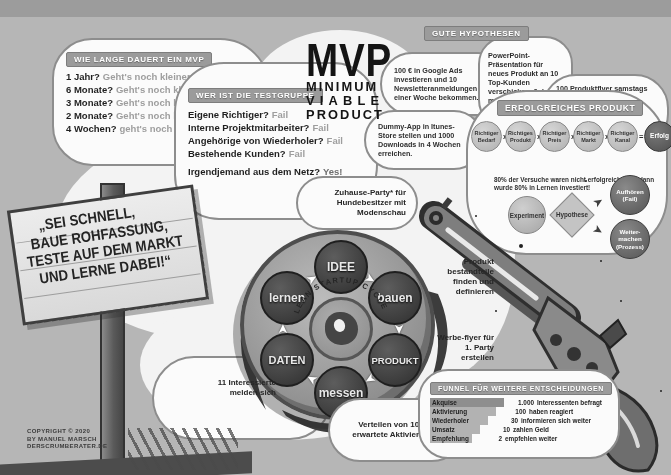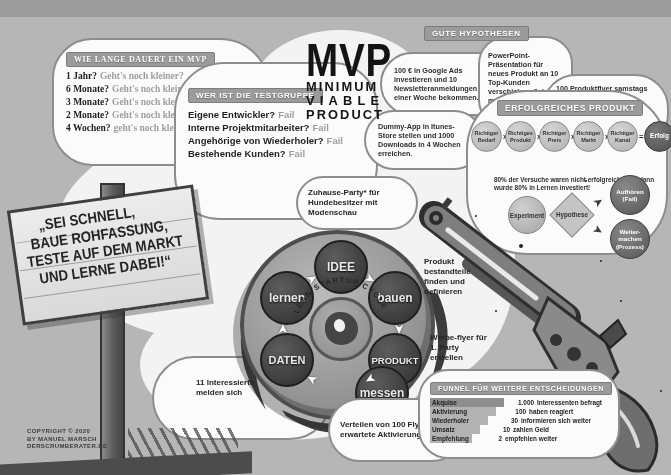--- a/index.html
+++ b/index.html
@@ -41,21 +41,21 @@
   .flow-circle {
     position: absolute; z-index: 6; border-radius: 50%; display: flex; flex-direction: column;
     align-items: center; justify-content: center; text-align: center; font-weight: bold;
   }
   .flow-start { width: 38px; height: 38px; background: radial-gradient(circle at 38% 32%, #cfcfcf, #a5a5a5); border: 1px solid #858585; color: #333; font-size: 6.3px; }
   .flow-dark { width: 40px; height: 40px; background: radial-gradient(circle at 38% 32%, #8a8a8a, #555); border: 1px solid #3d3d3d; color: #fff; font-size: 6.2px; line-height: 7.5px; }
   .diamond { position: absolute; z-index: 6; width: 32px; height: 32px; background: #c4c4c4; border: 1px solid #8a8a8a; transform: rotate(45deg); }
   .diamond-label { position: absolute; z-index: 7; font-size: 6.3px; font-weight: bold; color: #333; width: 44px; text-align: center; }
   .flow-arrow { position: absolute; z-index: 7; color: #3f3f3f; font-size: 12px; }
   .flow-arrow::before { content: "➤"; }
-  .annot { font-size: 8px; line-height: 10px; font-weight: bold; color: #262626; }
+  .annot { font-size: 8px; line-height: 10px; font-weight: bold; color: #262626; text-align: right; }
   
   .post { position: absolute; left: 100px; top: 183px; width: 25px; height: 292px; z-index: 4;
     background: linear-gradient(90deg, #8a8a8a, #5a5a5a 55%, #464646); border: 2px solid #333; }
   .signboard {
     position: absolute; left: 14px; top: 197px; width: 188px; height: 116px; z-index: 5;
     background: linear-gradient(180deg, #ececec, #d9d9d9); border: 3px solid #3f3f3f;
     transform: rotate(-8deg); padding: 7px 6px 0 10px; box-shadow: 4px 5px 0 rgba(50,50,50,.35);
   }
   .signline { font-size: 15px; line-height: 17.5px; font-weight: bold; color: #242424; transform: scaleX(.88); transform-origin: left; white-space: nowrap; }
   .plank { position: absolute; left: 2px; right: 2px; height: 1px; background: #9d9d9d; }
@@ -102,38 +102,39 @@
 
 <div id="canvas">
   <div class="band"></div>
 
   <div class="blob" style="left:55px;top:130px;width:310px;height:210px;"></div>
   <div class="blob" style="left:175px;top:115px;width:340px;height:270px;"></div>
   <div class="blob" style="left:140px;top:290px;width:290px;height:150px;"></div>
   <div class="blob" style="left:330px;top:150px;width:185px;height:235px;"></div>
   <div class="blob" style="left:250px;top:30px;width:180px;height:130px;"></div>
 
-  <div class="cloud" style="left:52px;top:38px;width:218px;height:128px;border-radius:40px 50px 45px 40px;font-family:Liberation Serif, serif;">
+  <div class="cloud" style="left:52px;top:38px;width:218px;height:128px;border-radius:40px 50px 45px 40px;">
     <span class="seclabel">WIE LANGE DAUERT EIN MVP</span>
     <div style="margin-top:3px;">
       <div class="qa"><span>1 Jahr?</span><span class="a">Geht's noch kleiner?</span></div>
       <div class="qa"><span>6 Monate?</span><span class="a">Geht's noch kleiner?</span></div>
       <div class="qa"><span>3 Monate?</span><span class="a">Geht's noch kleiner?</span></div>
       <div class="qa"><span>2 Monate?</span><span class="a">Geht's noch kleiner?</span></div>
       <div class="qa"><span>4 Wochen?</span><span class="a">geht's noch kleiner?</span></div>
     </div>
   </div>
 
   <div class="cloud" style="left:174px;top:62px;width:204px;height:158px;border-radius:50px 45px 55px 45px;padding-top:20px;">
     <span class="seclabel">WER IST DIE TESTGRUPPE</span>
     <div style="margin-top:5px;">
-      <div class="qa"><span>Eigene Entwickler?</span><span class="a">Fail</span></div>
+      <div class="qa"><span>Eigene Richtiger?</span><span class="a">Fail</span></div>
       <div class="qa"><span>Interne Projektmitarbeiter?</span><span class="a">Fail</span></div>
       <div class="qa"><span>Angehörige von Wiederholer?</span><span class="a">Fail</span></div>
       <div class="qa"><span>Bestehende Kunden?</span><span class="a">Fail</span></div>
+      <div class="qa final"><span>Irgendjemand aus dem Netz?</span><span class="a" style="color:#6f6f6f;">Yes!</span></div>
     </div>
   </div>
 
   <div class="abs" style="left:306px;top:40px;">
     <div class="mvp-big">MVP</div>
     <div class="mvp-sub ls1">MINIMUM</div>
     <div class="mvp-sub ls2">VIABLE</div>
     <div class="mvp-sub ls3">PRODUCT</div>
   </div>
 
@@ -234,21 +235,21 @@
     <line x1="574" y1="392" x2="569" y2="410" stroke="#222" stroke-width="4"></line>
     <path d="M 596 382 Q 642 394 654 430 Q 662 452 648 470 Q 620 476 604 448 Q 594 418 586 398 Z" fill="#6e6e6e" stroke="#2b2b2b" stroke-width="3"></path>
     <path d="M 612 404 Q 632 422 638 446" stroke="#dadada" stroke-width="4" fill="none" stroke-linecap="round"></path>
   </svg>
   <div class="speckles"></div>
 
   <div class="cylinder">
     <div class="chamber" style="left:70px;top:6px;font-size:12px;">IDEE</div>
     <div class="chamber" style="left:124px;top:37px;font-size:12px;">bauen</div>
     <div class="chamber" style="left:124px;top:99px;font-size:9.5px;">PRODUKT</div>
-    <div class="chamber" style="left:70px;top:132px;font-size:12px;margin-left:41px;">messen</div>
+    <div class="chamber" style="left:70px;top:132px;font-size:12px;">messen</div>
     <div class="chamber" style="left:16px;top:99px;font-size:11px;">DATEN</div>
     <div class="chamber" style="left:16px;top:37px;font-size:12px;">lernen</div>
     <div class="hub">
       <div class="hub-core">
         <div class="hub-dot"></div>
       </div>
     </div>
     <svg class="arctext" width="195" height="190" viewBox="0 0 195 190">
       <path id="arcpath" d="M 54 82 A 45 45 0 0 1 141 82" fill="none"></path>
       <text font-size="7.5" font-weight="bold" fill="#262626" letter-spacing="1.4" font-family="Liberation Sans, sans-serif">

